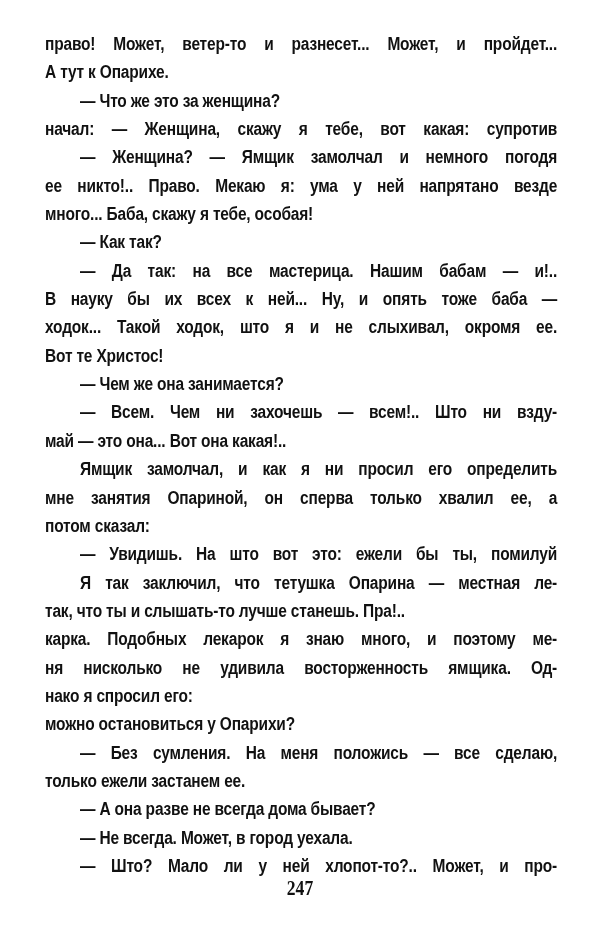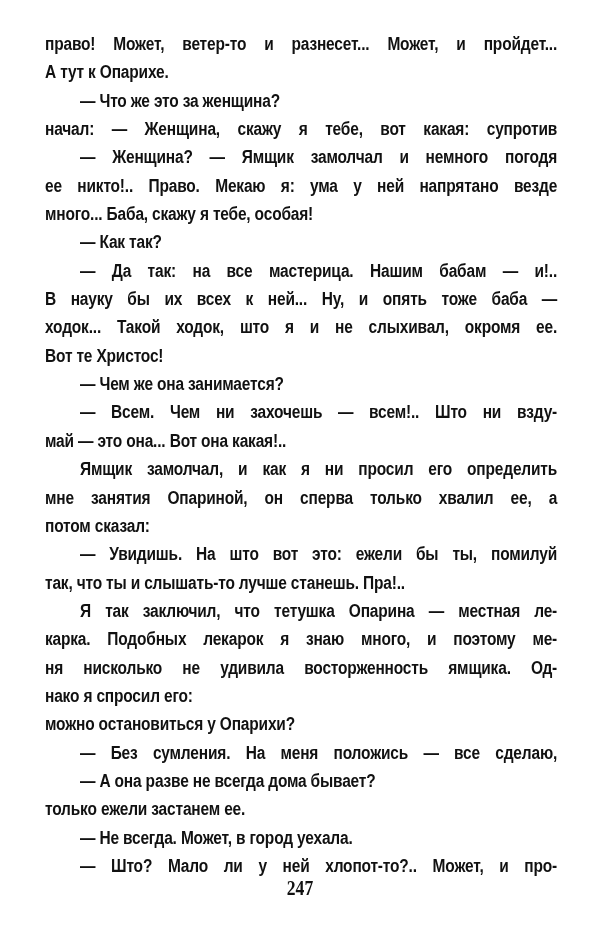--- a/index.html
+++ b/index.html
@@ -85,27 +85,27 @@
       <div class="line"><span class="line-inner">В науку бы их всех к ней... Ну, и опять тоже баба —</span></div>
       <div class="line"><span class="line-inner">ходок... Такой ходок, што я и не слыхивал, окромя ее.</span></div>
       <div class="line last"><span class="line-inner">Вот те Христос!</span></div>
       <div class="line indent last"><span class="line-inner">— Чем же она занимается?</span></div>
       <div class="line indent"><span class="line-inner">— Всем. Чем ни захочешь — всем!.. Што ни взду-</span></div>
       <div class="line last"><span class="line-inner">май — это она... Вот она какая!..</span></div>
       <div class="line indent"><span class="line-inner">Ямщик замолчал, и как я ни просил его определить</span></div>
       <div class="line"><span class="line-inner">мне занятия Опариной, он сперва только хвалил ее, а</span></div>
       <div class="line last"><span class="line-inner">потом сказал:</span></div>
       <div class="line indent"><span class="line-inner">— Увидишь. На што вот это: ежели бы ты, помилуй</span></div>
+      <div class="line indent"><span class="line-inner">Я так заключил, что тетушка Опарина — местная ле-</span></div>
       <div class="line last"><span class="line-inner">так, что ты и слышать-то лучше станешь. Пра!..</span></div>
-      <div class="line indent"><span class="line-inner">Я так заключил, что тетушка Опарина — местная ле-</span></div>
       <div class="line"><span class="line-inner">карка. Подобных лекарок я знаю много, и поэтому ме-</span></div>
       <div class="line"><span class="line-inner">ня нисколько не удивила восторженность ямщика. Од-</span></div>
       <div class="line last"><span class="line-inner">нако я спросил его:</span></div>
       <div class="line last"><span class="line-inner">можно остановиться у Опарихи?</span></div>
       <div class="line indent"><span class="line-inner">— Без сумления. На меня положись — все сделаю,</span></div>
+      <div class="line last"><span class="line-inner">только ежели застанем ее.</span></div>
       <div class="line indent last"><span class="line-inner">— А она разве не всегда дома бывает?</span></div>
-      <div class="line last"><span class="line-inner">только ежели застанем ее.</span></div>
       <div class="line indent last"><span class="line-inner">— Не всегда. Может, в город уехала.</span></div>
       <div class="line indent"><span class="line-inner">— Што? Мало ли у ней хлопот-то?.. Может, и про-</span></div>
     </div>
 </div>
 
 <div class="page-number">247</div>
 
 </body></html>

